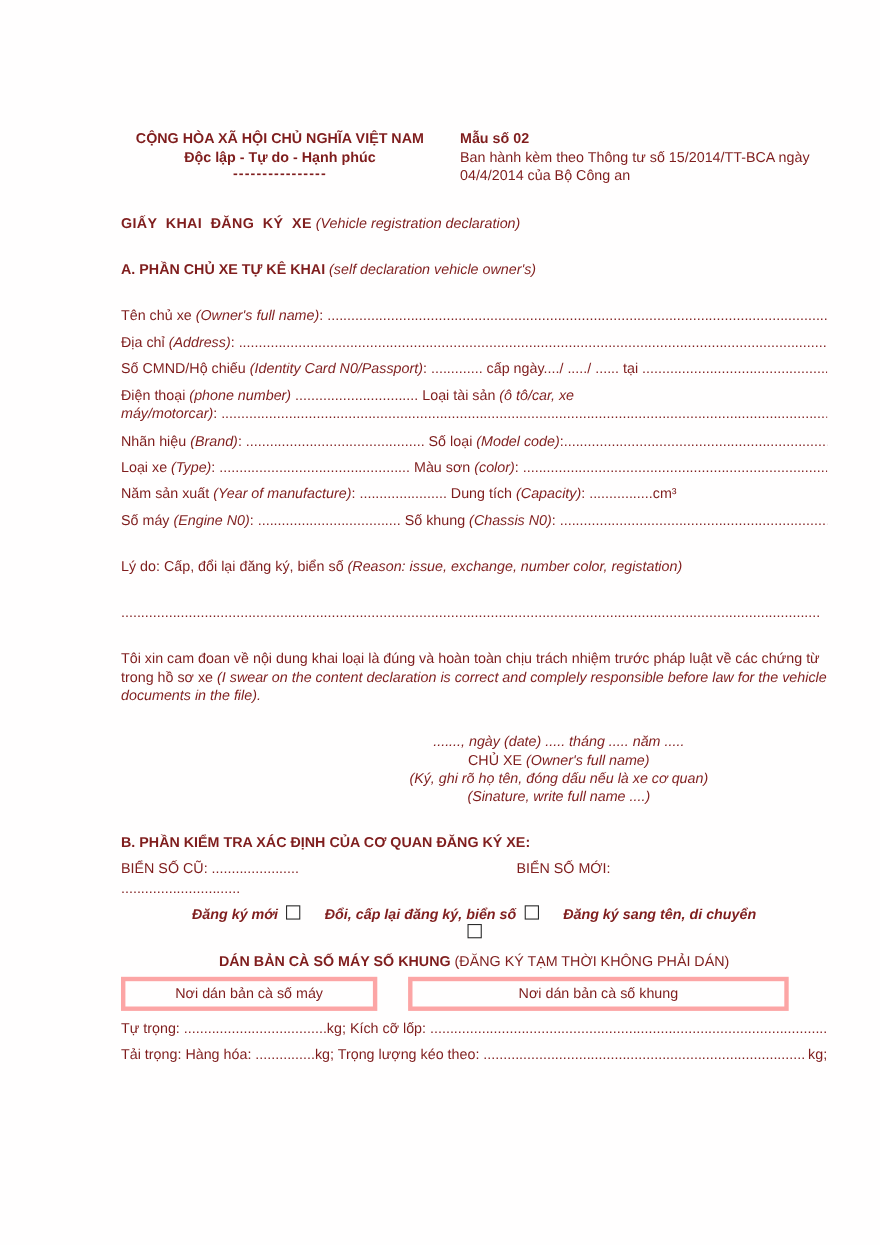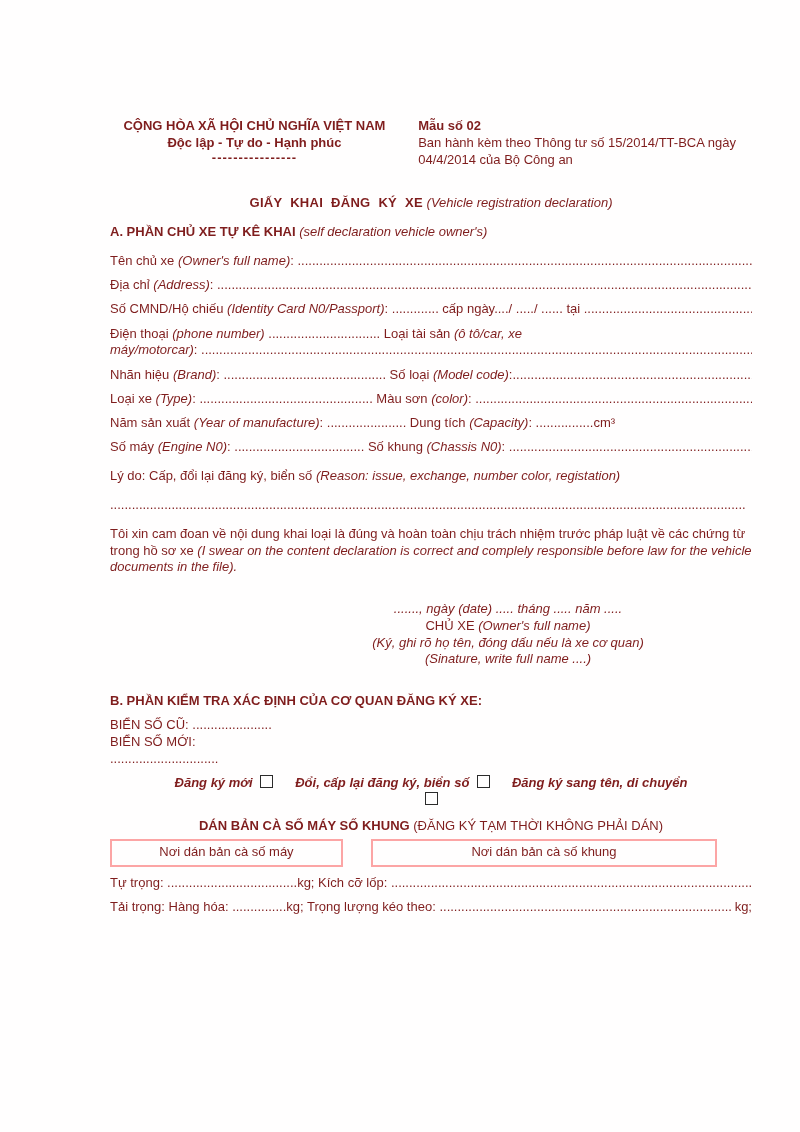--- a/index.html
+++ b/index.html
@@ -19,49 +19,49 @@
   .i{font-style:italic;}
   .bi{font-weight:bold;font-style:italic;text-align:center;}
 
   
   .hdr{display:flex;justify-content:space-between;align-items:flex-start;margin-bottom:27px;}
   .hdr-left{width:45%;text-align:center;font-weight:bold;}
   .hdr-left .sep{font-weight:bold;letter-spacing:1px;line-height:.9;}
   .hdr-right{width:52%;text-align:left;}
 
   
-  .title{text-align:center;margin:0 0 9px 0;}
+  .title{margin:0 0 9px 0;}
   .title .vi{font-weight:bold;word-spacing:4px;letter-spacing:.3px;}
 
   
-  .row{margin:12px 0;}
+  .row{margin:25px 0;}
   .frow{display:flex;margin:7.5px 0;align-items:flex-end;}
   .frow>span{white-space:pre;}
   .fill{flex:1 1 0;overflow:hidden;white-space:nowrap;}
   .group{margin:7.5px 0;}
   .group>div{margin:0;}
   .dotsep{overflow:hidden;white-space:nowrap;margin:10px 0 9px 0;}
 
   
   .sig{width:300px;margin:25px 0 0 248px;text-align:center;}
   .sig div{margin:0;}
 
   
   .secb-h{margin:25px 0 7px 0;}
-  .plates{display:flex;margin:6px 0 0 0;flex-direction:column;}
+  .plates{display:flex;margin:6px 0 0 0;}
   .plates .left{width:56%;}
   .plate-dots{margin:1px 0 6px 0;}
 
   .cbrow{margin:7px 0 0 0;}
   .cbx{display:inline-block;width:11px;height:11px;border:1.5px solid #2b2b2b;vertical-align:-1px;margin-left:4px;}
   .cbgap{display:inline-block;width:22px;}
 
   .stamp-h{text-align:center;margin:9px 0 5px 0;}
   .boxrow{display:flex;margin:0 0 7px 0;}
-  .stampbox{border:2px solid #fca5a5;text-align:center;padding:3px 0 4px 0;box-sizing:border-box;}
+  .stampbox{border:4px solid #fca5a5;text-align:center;padding:3px 0 4px 0;box-sizing:border-box;}
   .stampbox.left{width:233px;margin-right:28px;}
   .stampbox.right{width:346px;}
 </style>
 </head>
 <body>
 
 <div class="page">
 
   <div class="hdr">
     <div class="hdr-left">

